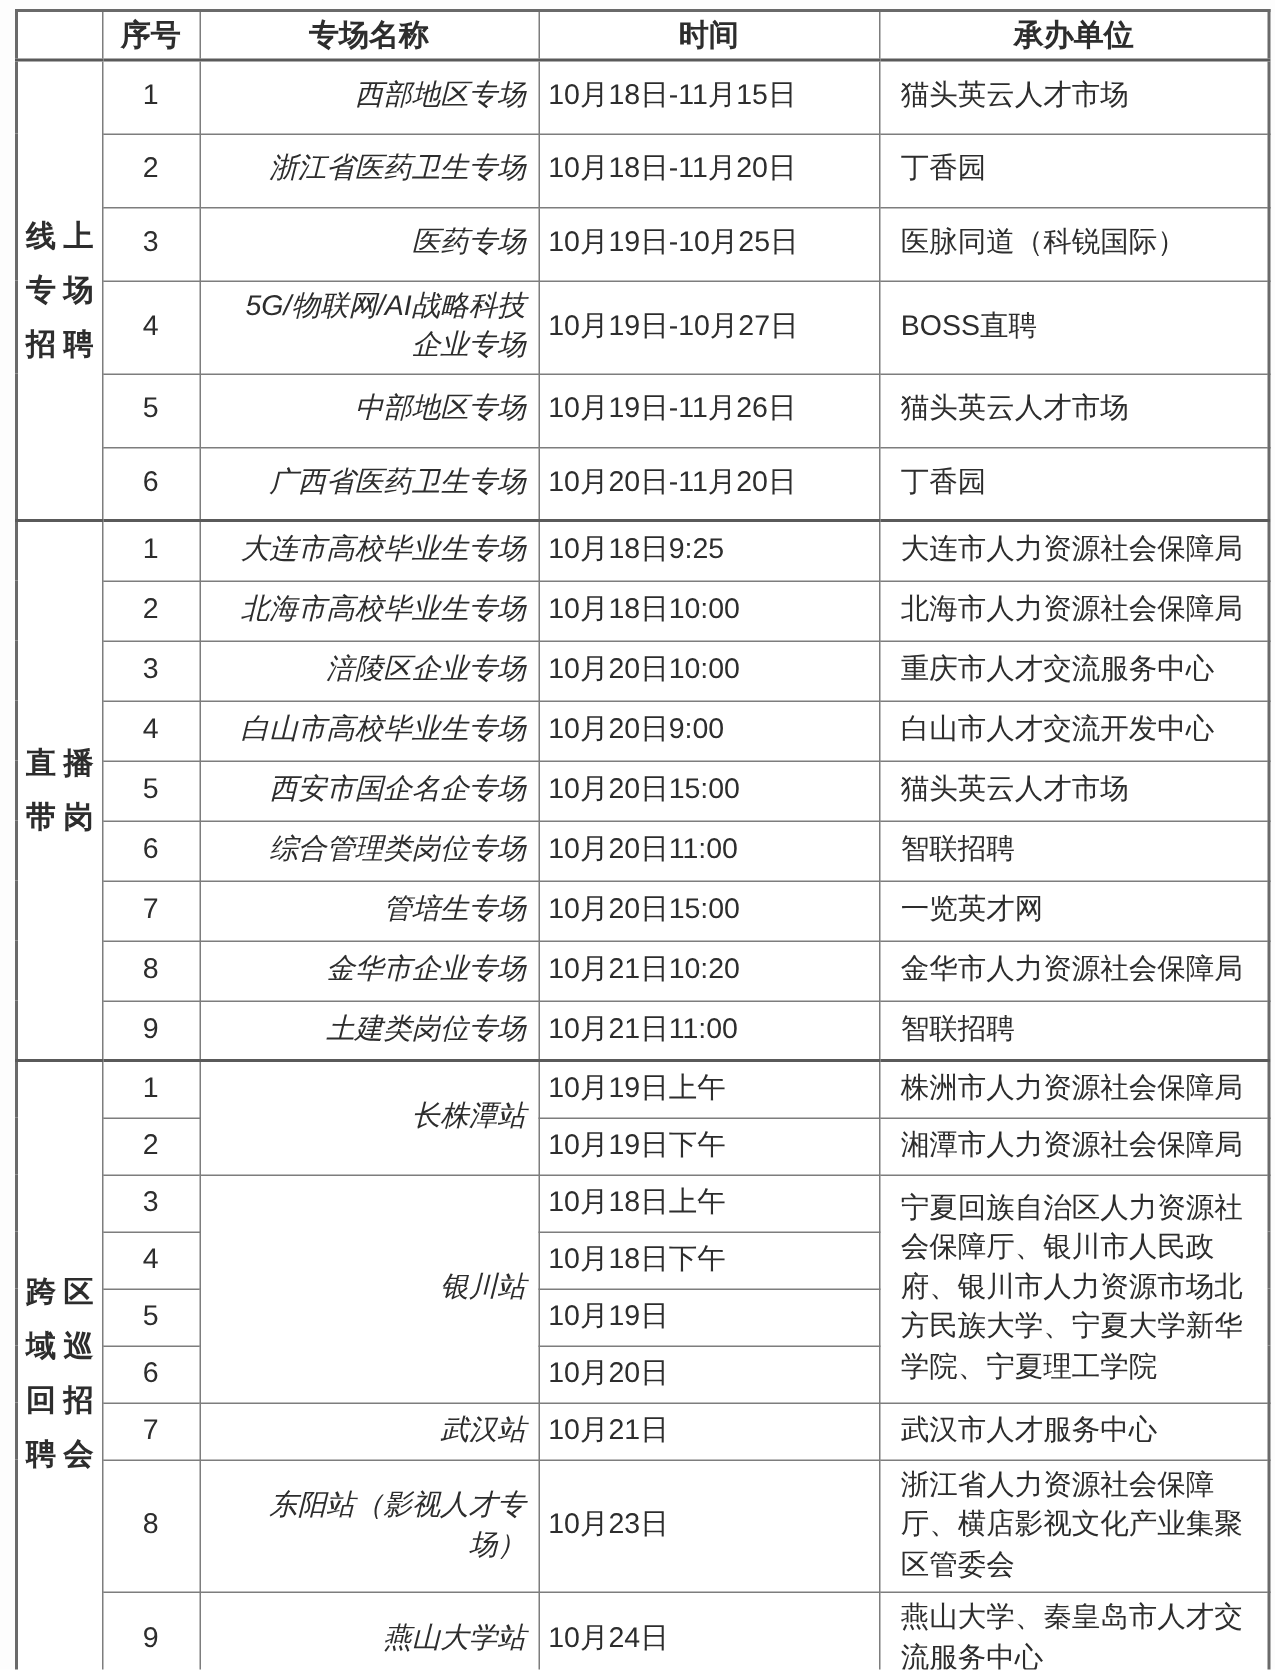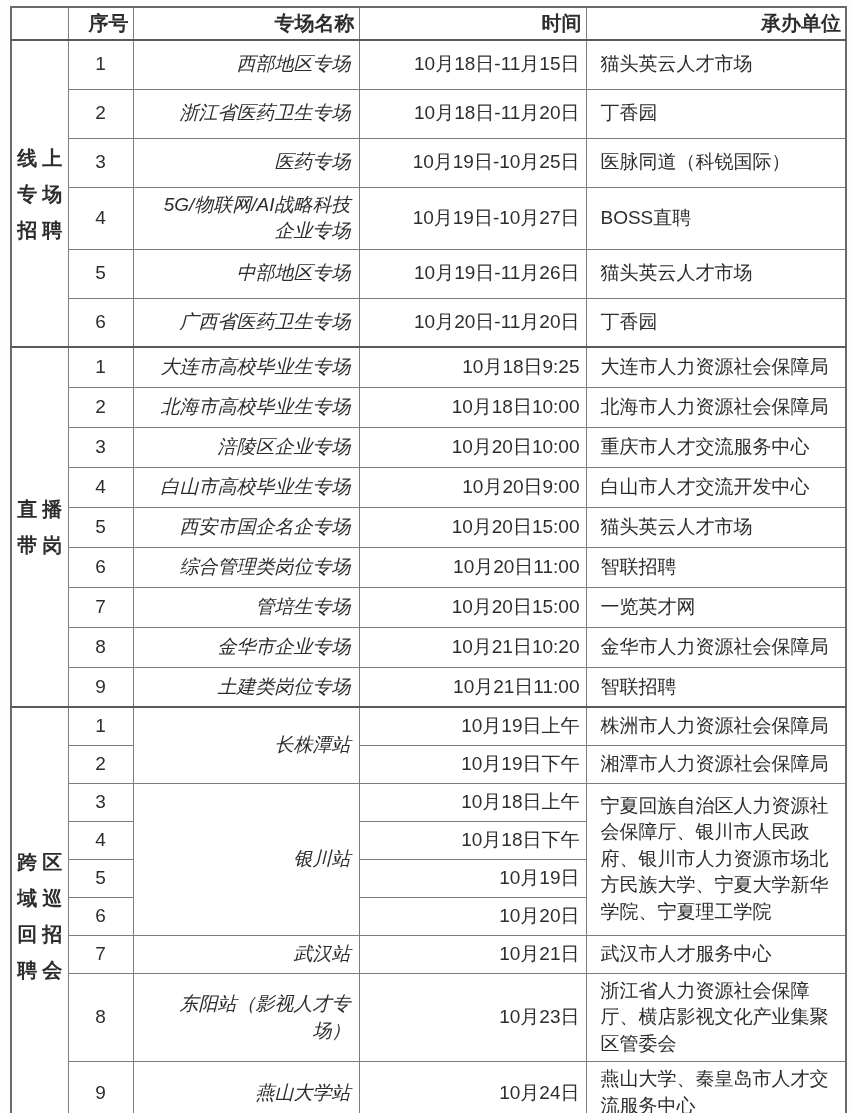--- a/index.html
+++ b/index.html
@@ -29,39 +29,39 @@
   th, td {
     border: 1px solid #7d7d7d;
     color: #2d2d2d;
     vertical-align: middle;
     box-sizing: border-box;
   }
   thead th {
     height: 25px;
     font-size: 20px;
     font-weight: 700;
-    text-align: right;
+    text-align: center;
     border-bottom: 2px solid #5a5a5a;
     padding: 2px 4px;
   }
   td {
     font-size: 19px;
     line-height: 1.4;
   }
   
   tr.group-start td { border-top: 2px solid #5a5a5a; }
   table.schedule { border: 2px solid #6a6a6a; }
 
   
   tr.g0 td { height: 49px; }
   tr.g1 td { height: 40px; }
   tr.g2 td { height: 38px; }
 
   .cell-no   { text-align: center; padding: 2px 4px; }
-  .cell-time { text-align: right; padding: 2px 6px; }
+  .cell-time { text-align: left; padding: 2px 6px; }
   .cell-name { text-align: right; padding: 4px 8px 4px 14px; font-style: italic; }
   .cell-org  { text-align: left; padding: 4px 8px 4px 14px; }
 
   .group-label {
     text-align: center;
     font-weight: 700;
     font-size: 20px;
     line-height: 1.8;
     letter-spacing: 5px;
     padding: 2px 0 2px 5px;

